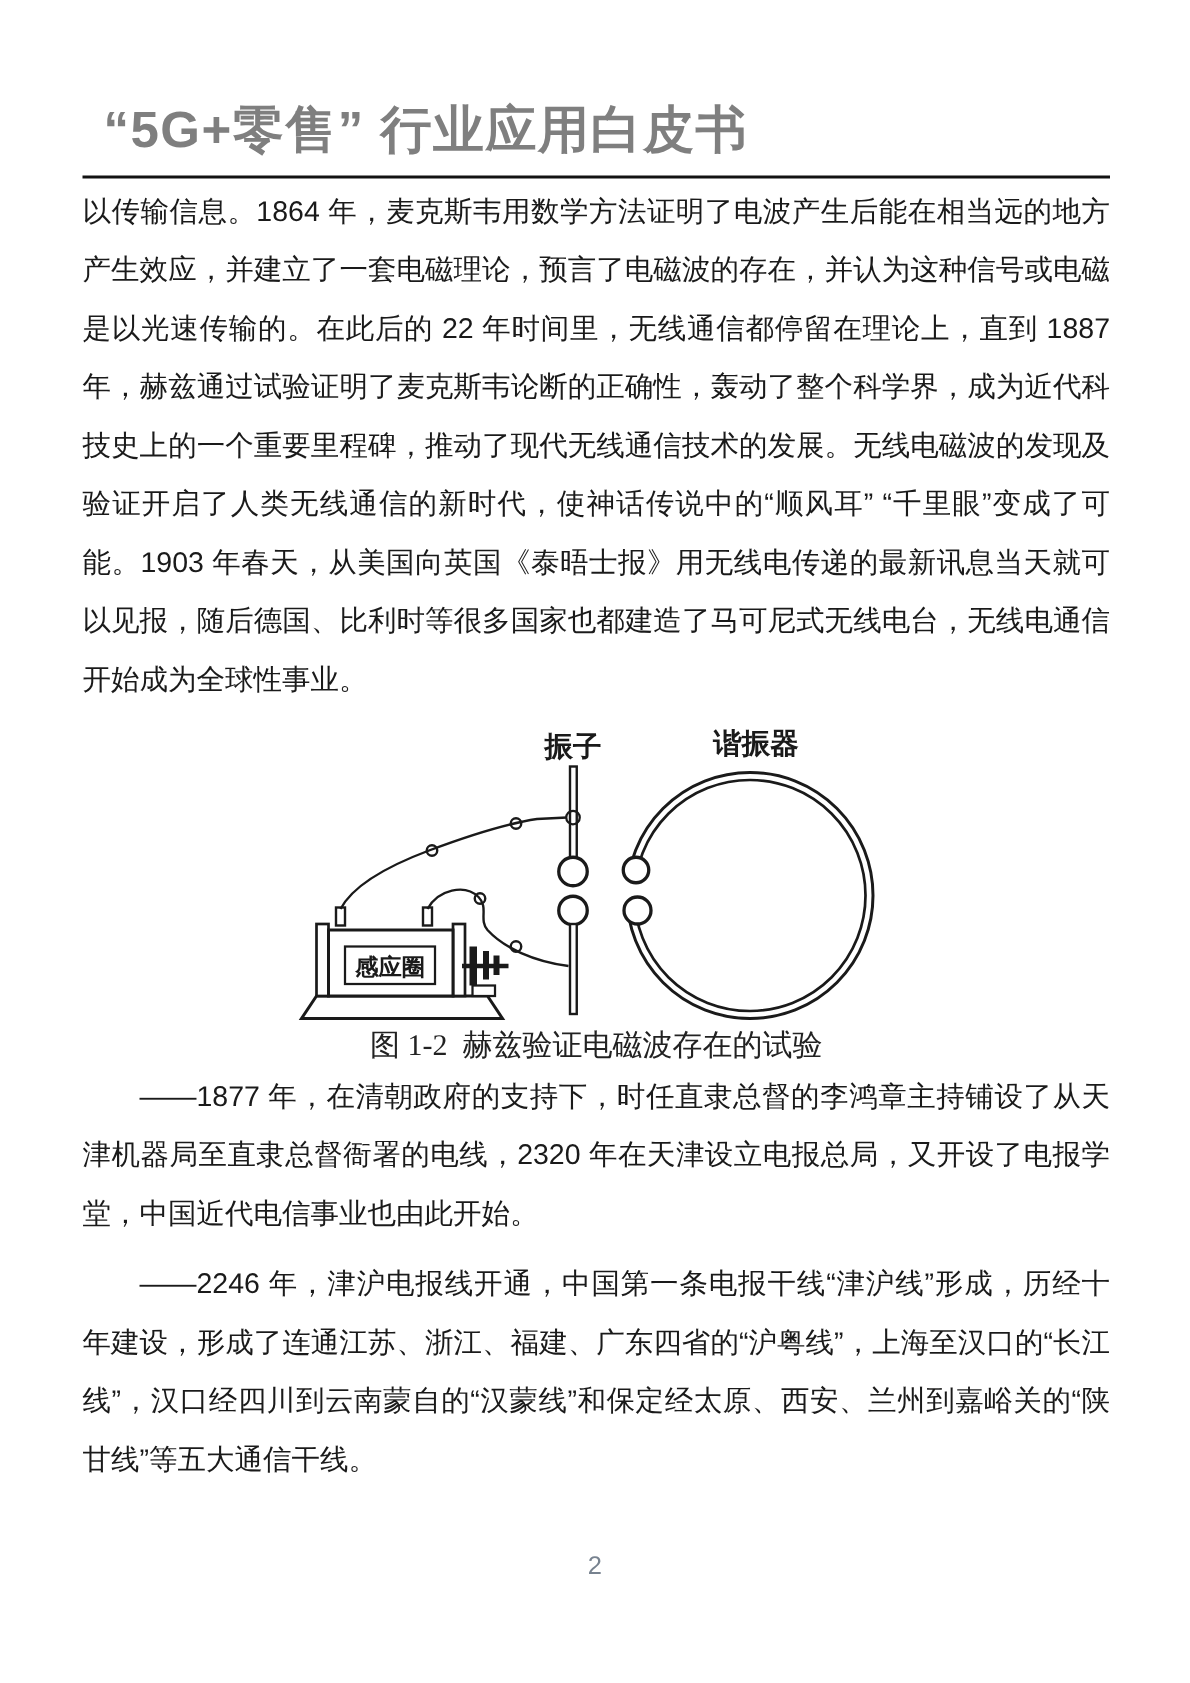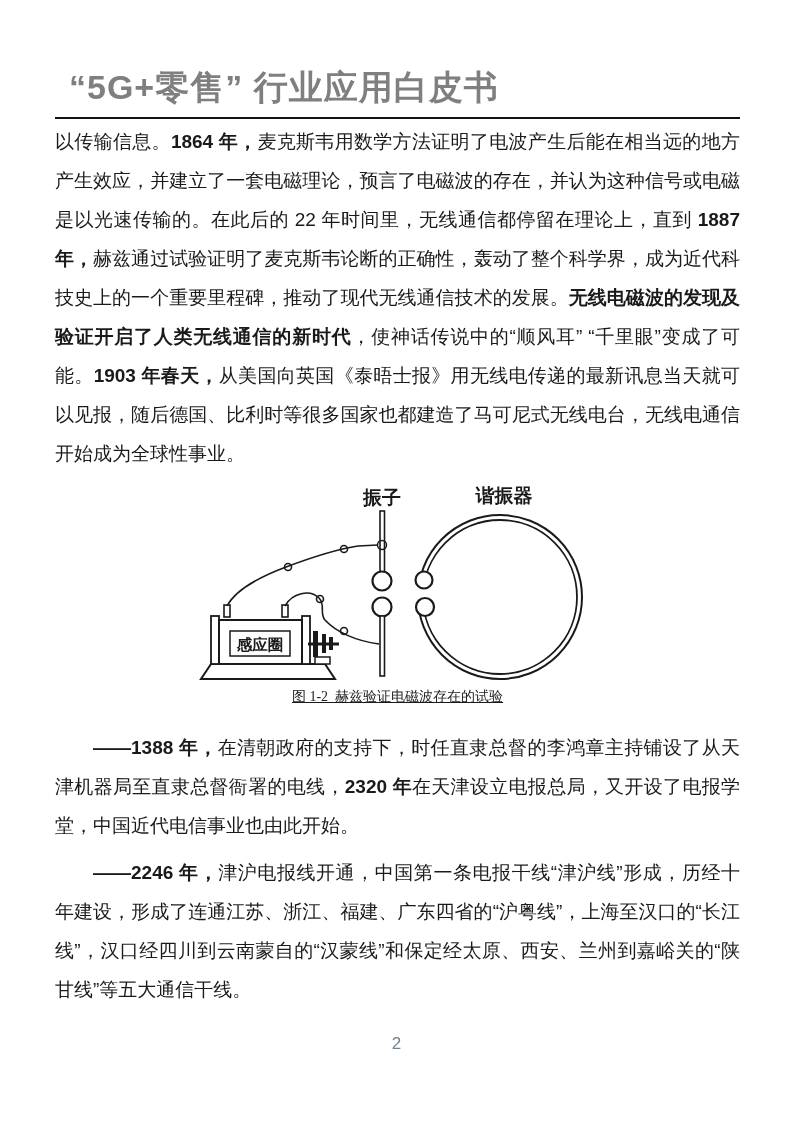--- a/index.html
+++ b/index.html
@@ -30,33 +30,32 @@
 
   main.body-text { margin-top: 3px; }
   p.para {
     margin: 0 0 8px 0;
     font-size: 19px;
     line-height: 39px;
     text-align: justify;
     text-align-last: left;
     color: #1a1a1a;
   }
-  p.para b { font-weight: bold; }
+  p.para b { font-weight: normal; }
   p.indent { text-indent: 2em; }
 
   figure.exp-figure {
-    margin: 6px auto 20px auto;
+    margin: 6px auto 4px auto;
     width: 400px;
     text-align: center;
-    text-decoration: underline;
   }
   figure.exp-figure svg { display: block; margin: 0 auto; }
   figcaption.fig-caption {
     font-family: "Liberation Serif", serif;
-    font-size: 14px;
+    font-size: 20px;
     line-height: 22px;
     color: #222222;
     text-align: center;
     white-space: pre;
   }
 
   .svg-label {
     font-family: "Liberation Serif", serif;
     font-weight: bold;
     fill: #1a1a1a;
@@ -131,21 +130,21 @@
             <circle cx="90" cy="86" r="3.5"></circle>
             <circle cx="146" cy="68" r="3.5"></circle>
             <path d="M 87,125 C 94,112 112,108 121,117 C 128,124 121,132 127,139 C 138,151 158,160 181,163"></path>
             <circle cx="122" cy="118" r="3.5"></circle>
             <circle cx="146" cy="150" r="3.5"></circle>
           </g>
         </svg>
         <figcaption class="fig-caption">图 1-2  赫兹验证电磁波存在的试验</figcaption>
       </figure>
 
-      <p class="para indent"><b>——1388 年，</b><span>在清朝政府的支持下，时任直隶总督的李鸿章主持铺设了从天津机器局至直隶总督衙署的电线，</span><b>2320 年</b><span>在天津设立电报总局，又开设了电报学堂，中国近代电信事业也由此开始。</span></p>
+      <p class="para indent"><b>——1877 年，</b><span>在清朝政府的支持下，时任直隶总督的李鸿章主持铺设了从天津机器局至直隶总督衙署的电线，</span><b>2320 年</b><span>在天津设立电报总局，又开设了电报学堂，中国近代电信事业也由此开始。</span></p>
 
       <p class="para indent"><b>——2246 年，</b><span>津沪电报线开通，中国第一条电报干线“津沪线”形成，历经十年建设，形成了连通江苏、浙江、福建、广东四省的“沪粤线”，上海至汉口的“长江线”，汉口经四川到云南蒙自的“汉蒙线”和保定经太原、西安、兰州到嘉峪关的“陕甘线”等五大通信干线。</span></p>
 
     </main>
   </div>
 
   <footer>
     <div class="page-number">2</div>
   </footer>
 </div>

